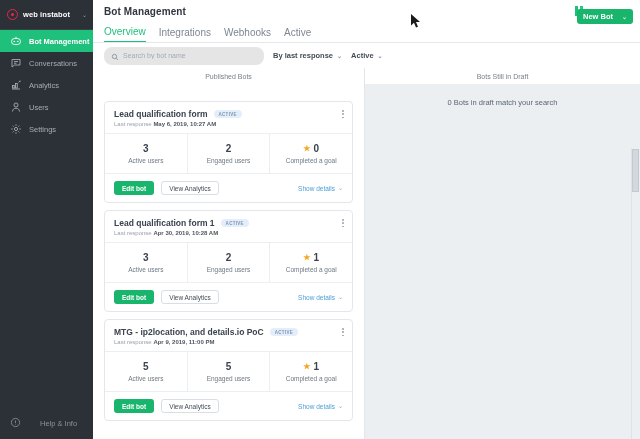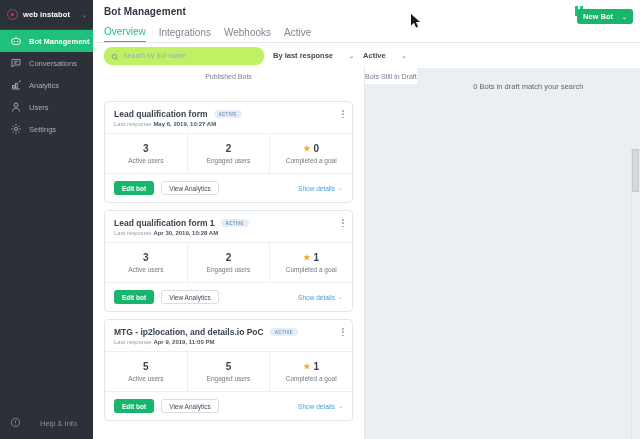--- a/index.html
+++ b/index.html
@@ -117,46 +117,46 @@
   }
   .new-bot .caret-sm { color: #d7f2e4; }
 
   .filterbar {
     height: 25px; display: flex; align-items: center;
     padding: 0 11px; gap: 9px;
     flex-shrink: 0; background: #fff;
   }
   .search-box {
     width: 160px; height: 18px;
-    background: #bef264; border-radius: 8px;
+    background: #e5e5e5; border-radius: 8px;
     display: flex; align-items: center; gap: 4px;
     padding: 0 7px;
   }
   .search-box input {
     border: none; outline: none; background: transparent;
     font-size: 7px; color: #6b7480; width: 100%;
     font-family: "Liberation Sans", sans-serif;
   }
   .search-box input::placeholder { color: #a3abb5; }
   .filter-drop {
-    display: flex; align-items: center; gap: 16px;
+    display: flex; align-items: center; gap: 4px;
     font-size: 7.5px; color: #434b56; font-weight: bold;
     cursor: pointer; white-space: nowrap;
   }
   .filter-drop .caret-sm { color: #8c98a6; }
 
   .columns { flex: 1; display: flex; min-height: 0; position: relative; }
   .col-left {
     width: 271px; background: #ffffff;
     display: flex; flex-direction: column;
     flex-shrink: 0;
   }
   .col-right {
     flex: 1; background: #eceff2;
-    display: flex; flex-direction: row;
+    display: flex; flex-direction: column;
     border-left: 1px solid #e2e6ea;
   }
   .col-head {
     height: 16px; display: flex; align-items: center; justify-content: center;
     font-size: 7px; color: #78828e;
     flex-shrink: 0;
   }
   .col-right .col-head { background: #ffffff; }
   .col-left-body { flex: 1; padding: 17px 11px; overflow: hidden; }
   .col-right-body {

